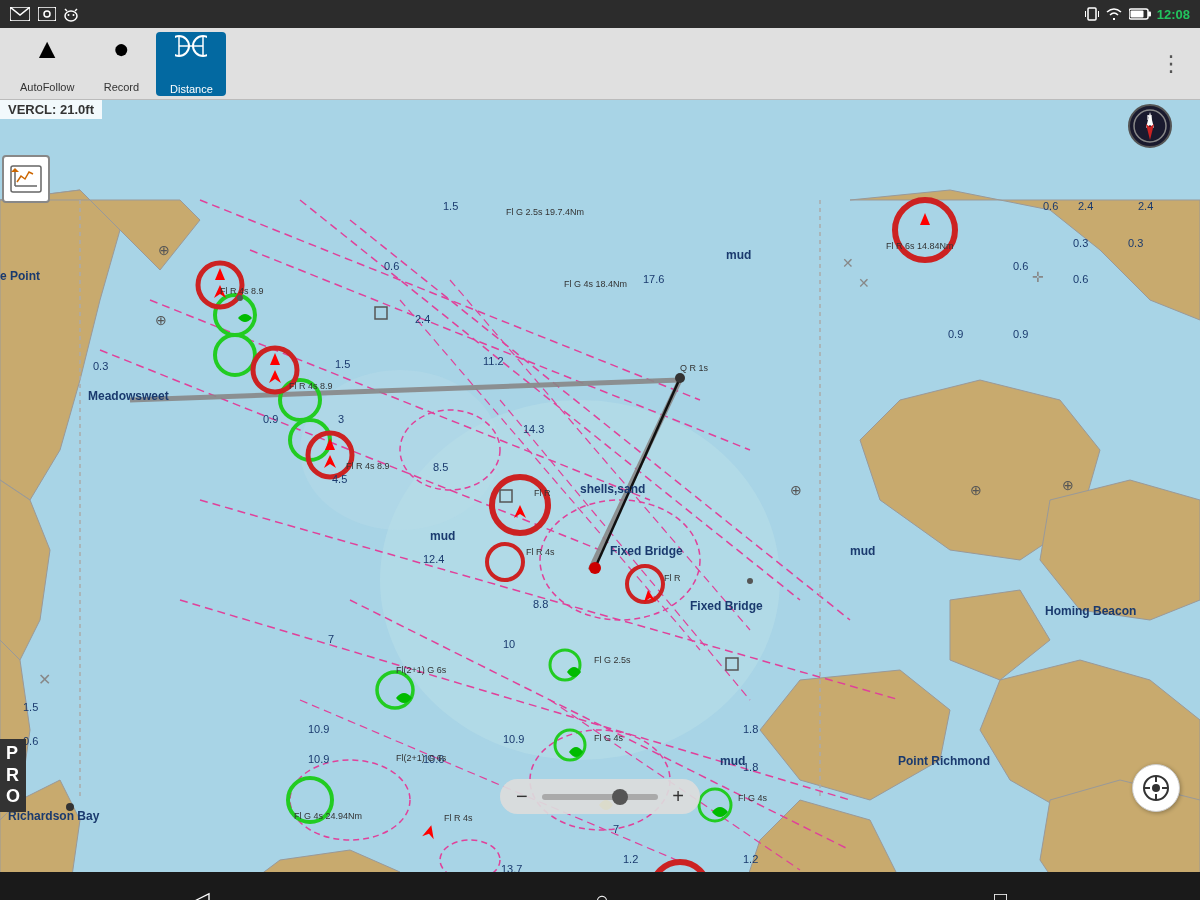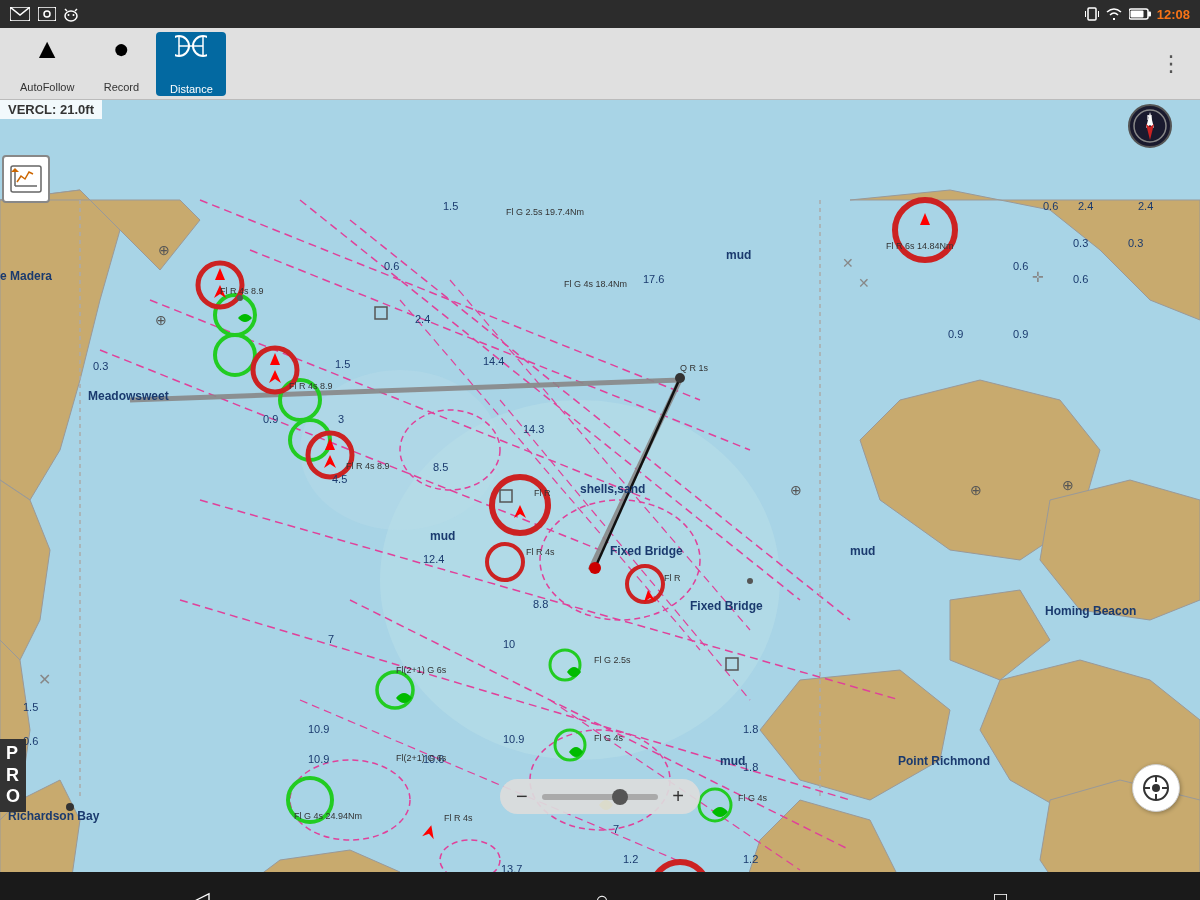--- a/index.html
+++ b/index.html
@@ -11,21 +11,21 @@
       height: 28px;
       background: #2c2c2c;
       display: flex;
       align-items: center;
       justify-content: space-between;
       padding: 0 10px;
       position: relative;
       z-index: 100;
     }
     .status-left { display: flex; gap: 8px; align-items: center; }
-    .status-right { display: flex; gap: 6px; align-items: center; color: #f97316; font-size: 13px; font-weight: bold; }
+    .status-right { display: flex; gap: 6px; align-items: center; color: #22c55e; font-size: 13px; font-weight: bold; }
 
     
     #toolbar {
       width: 1200px;
       height: 72px;
       background: #e0e0e0;
       display: flex;
       align-items: center;
       padding: 0 8px;
       position: relative;
@@ -438,31 +438,31 @@
   <div class="map-label" style="left:726px; top:148px;">mud</div>
   <div class="map-label" style="left:850px; top:444px;">mud</div>
   <div class="map-label" style="left:430px; top:429px;">mud</div>
   <div class="map-label" style="left:720px; top:654px;">mud</div>
   <div class="map-label" style="left:580px; top:382px;">shells,sand</div>
   <div class="map-label" style="left:610px; top:444px;">Fixed Bridge</div>
   <div class="map-label" style="left:690px; top:499px;">Fixed Bridge</div>
   <div class="map-label" style="left:1045px; top:504px;">Homing Beacon</div>
   <div class="map-label" style="left:850px; top:654px;padding-left:48px;">Point Richmond</div>
   <div class="map-label" style="left:8px; top:709px;">Richardson Bay</div>
-  <div class="map-label" style="left:0px; top:169px;">e Madera</div>
+  <div class="map-label" style="left:0px; top:169px;">e Point</div>
 
   <div class="depth-label" style="left:443px; top:100px">1.5</div>
   <div class="depth-label" style="left:335px; top:258px">1.5</div>
   <div class="depth-label" style="left:384px; top:160px">0.6</div>
   <div class="depth-label" style="left:415px; top:213px">2.4</div>
   <div class="depth-label" style="left:338px; top:313px">3</div>
   <div class="depth-label" style="left:263px; top:313px">0.9</div>
   <div class="depth-label" style="left:332px; top:373px">4.5</div>
   <div class="depth-label" style="left:433px; top:361px">8.5</div>
-  <div class="depth-label" style="left:483px; top:255px">14.4</div>
+  <div class="depth-label" style="left:483px; top:255px">11.2</div>
   <div class="depth-label" style="left:523px; top:323px">14.3</div>
   <div class="depth-label" style="left:643px; top:173px">17.6</div>
   <div class="depth-label" style="left:423px; top:453px">12.4</div>
   <div class="depth-label" style="left:533px; top:498px">8.8</div>
   <div class="depth-label" style="left:503px; top:538px">10</div>
   <div class="depth-label" style="left:328px; top:533px">7</div>
   <div class="depth-label" style="left:23px; top:601px">1.5</div>
   <div class="depth-label" style="left:23px; top:635px">0.6</div>
   <div class="depth-label" style="left:308px; top:623px">10.9</div>
   <div class="depth-label" style="left:308px; top:653px">10.9</div>

